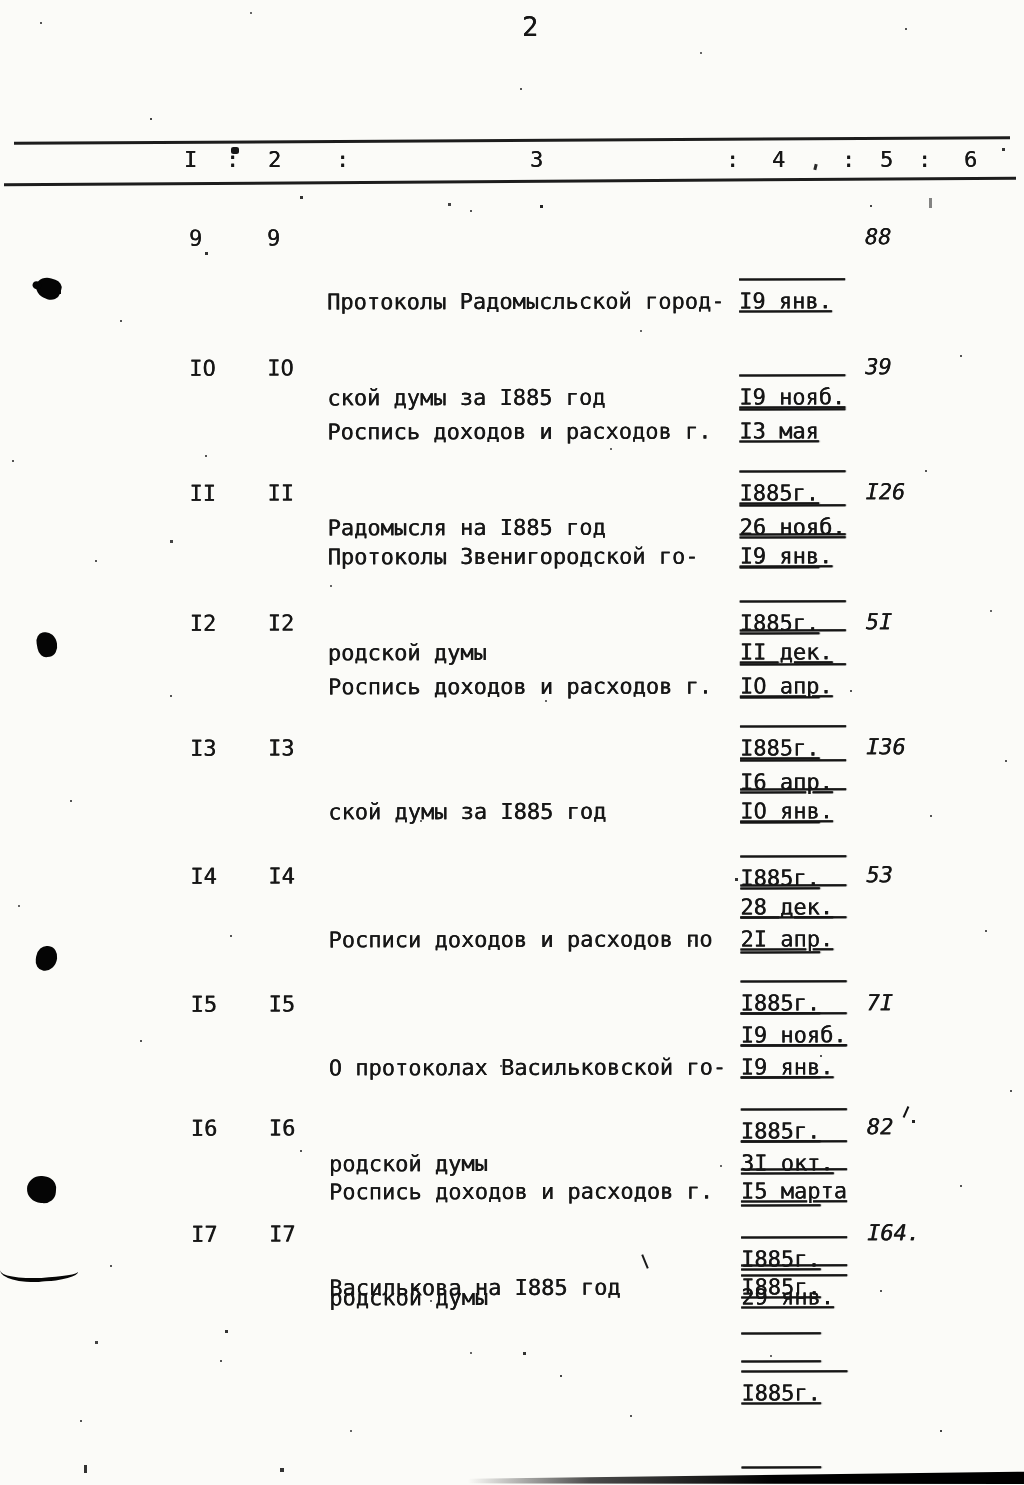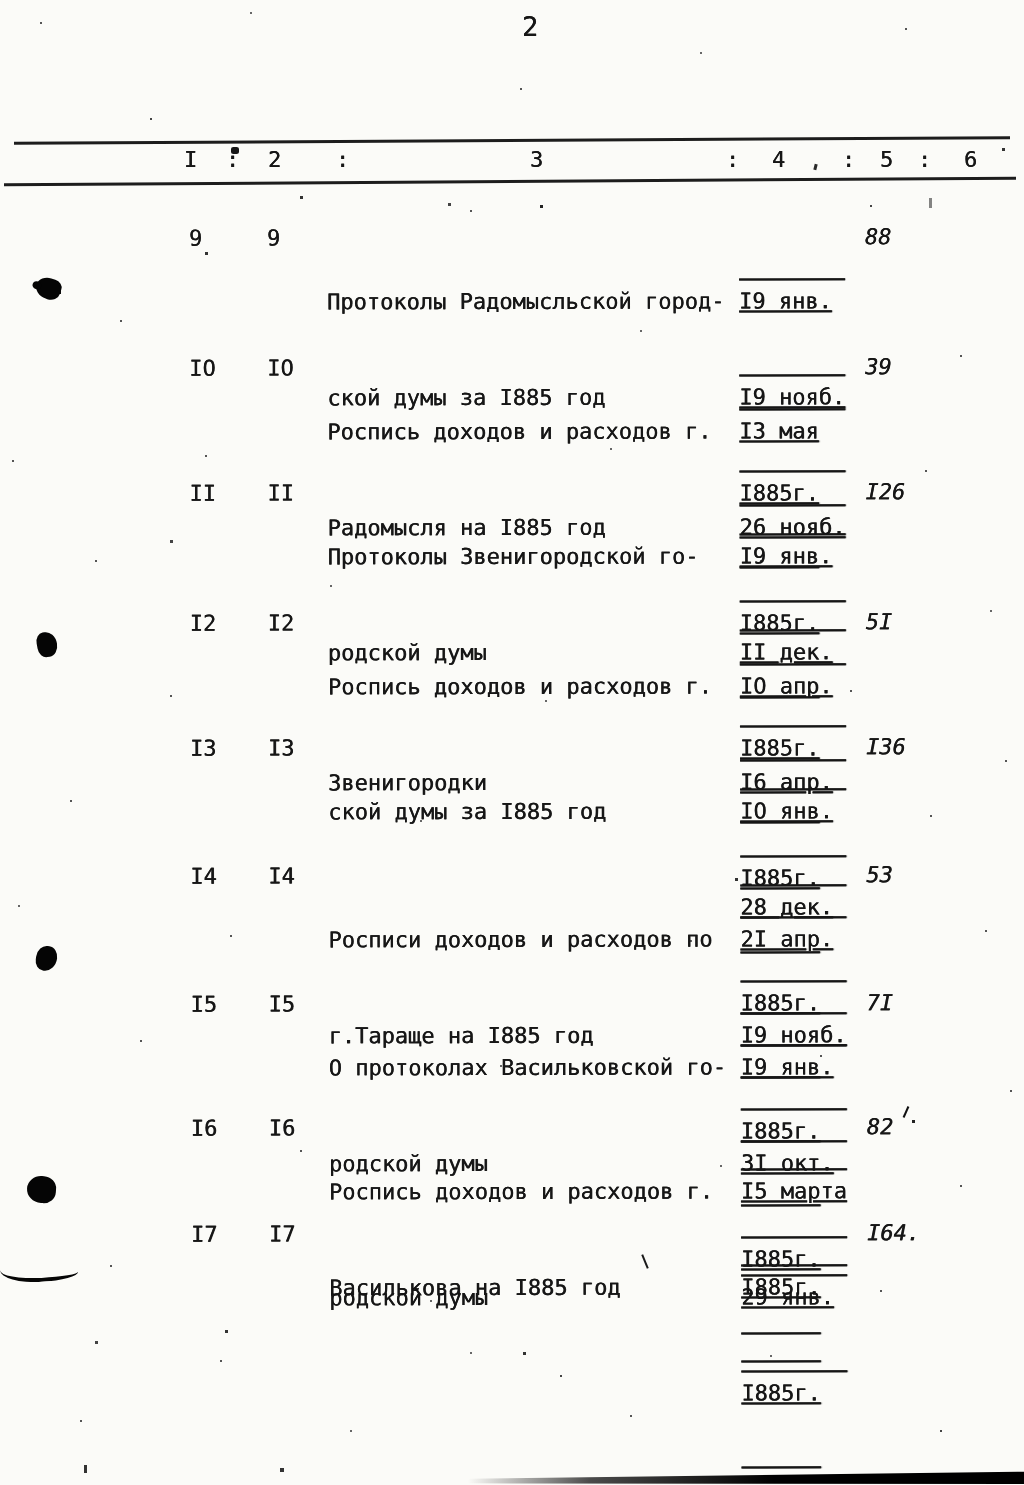--- a/index.html
+++ b/index.html
@@ -163,21 +163,20 @@
         <div>I885г.</div>
       </div>
       <div class="cell c5">I26</div>
     </div>
 
     <div class="row r4">
       <div class="cell c1">I2</div>
       <div class="cell c2">I2</div>
       <div class="cell c3">
         <div>Роспись доходов и расходов г.</div>
-        <div>Звенигородки</div>
       </div>
       <div class="cell c4">
         <div>IO апр.</div>
         <div>I6 апр.</div>
         <div>I885г.</div>
       </div>
       <div class="cell c5">5I</div>
     </div>
 
     <div class="row r5">
@@ -192,21 +191,20 @@
         <div>I885г.</div>
       </div>
       <div class="cell c5">I36</div>
     </div>
 
     <div class="row r6">
       <div class="cell c1">I4</div>
       <div class="cell c2">I4</div>
       <div class="cell c3">
         <div>Росписи доходов и расходов по</div>
-        <div>г.Тараще на I885 год</div>
       </div>
       <div class="cell c4">
         <div>2I апр.</div>
         <div>I9 нояб.</div>
         <div>I885г.</div>
       </div>
       <div class="cell c5">53</div>
     </div>
 
     <div class="row r7">

